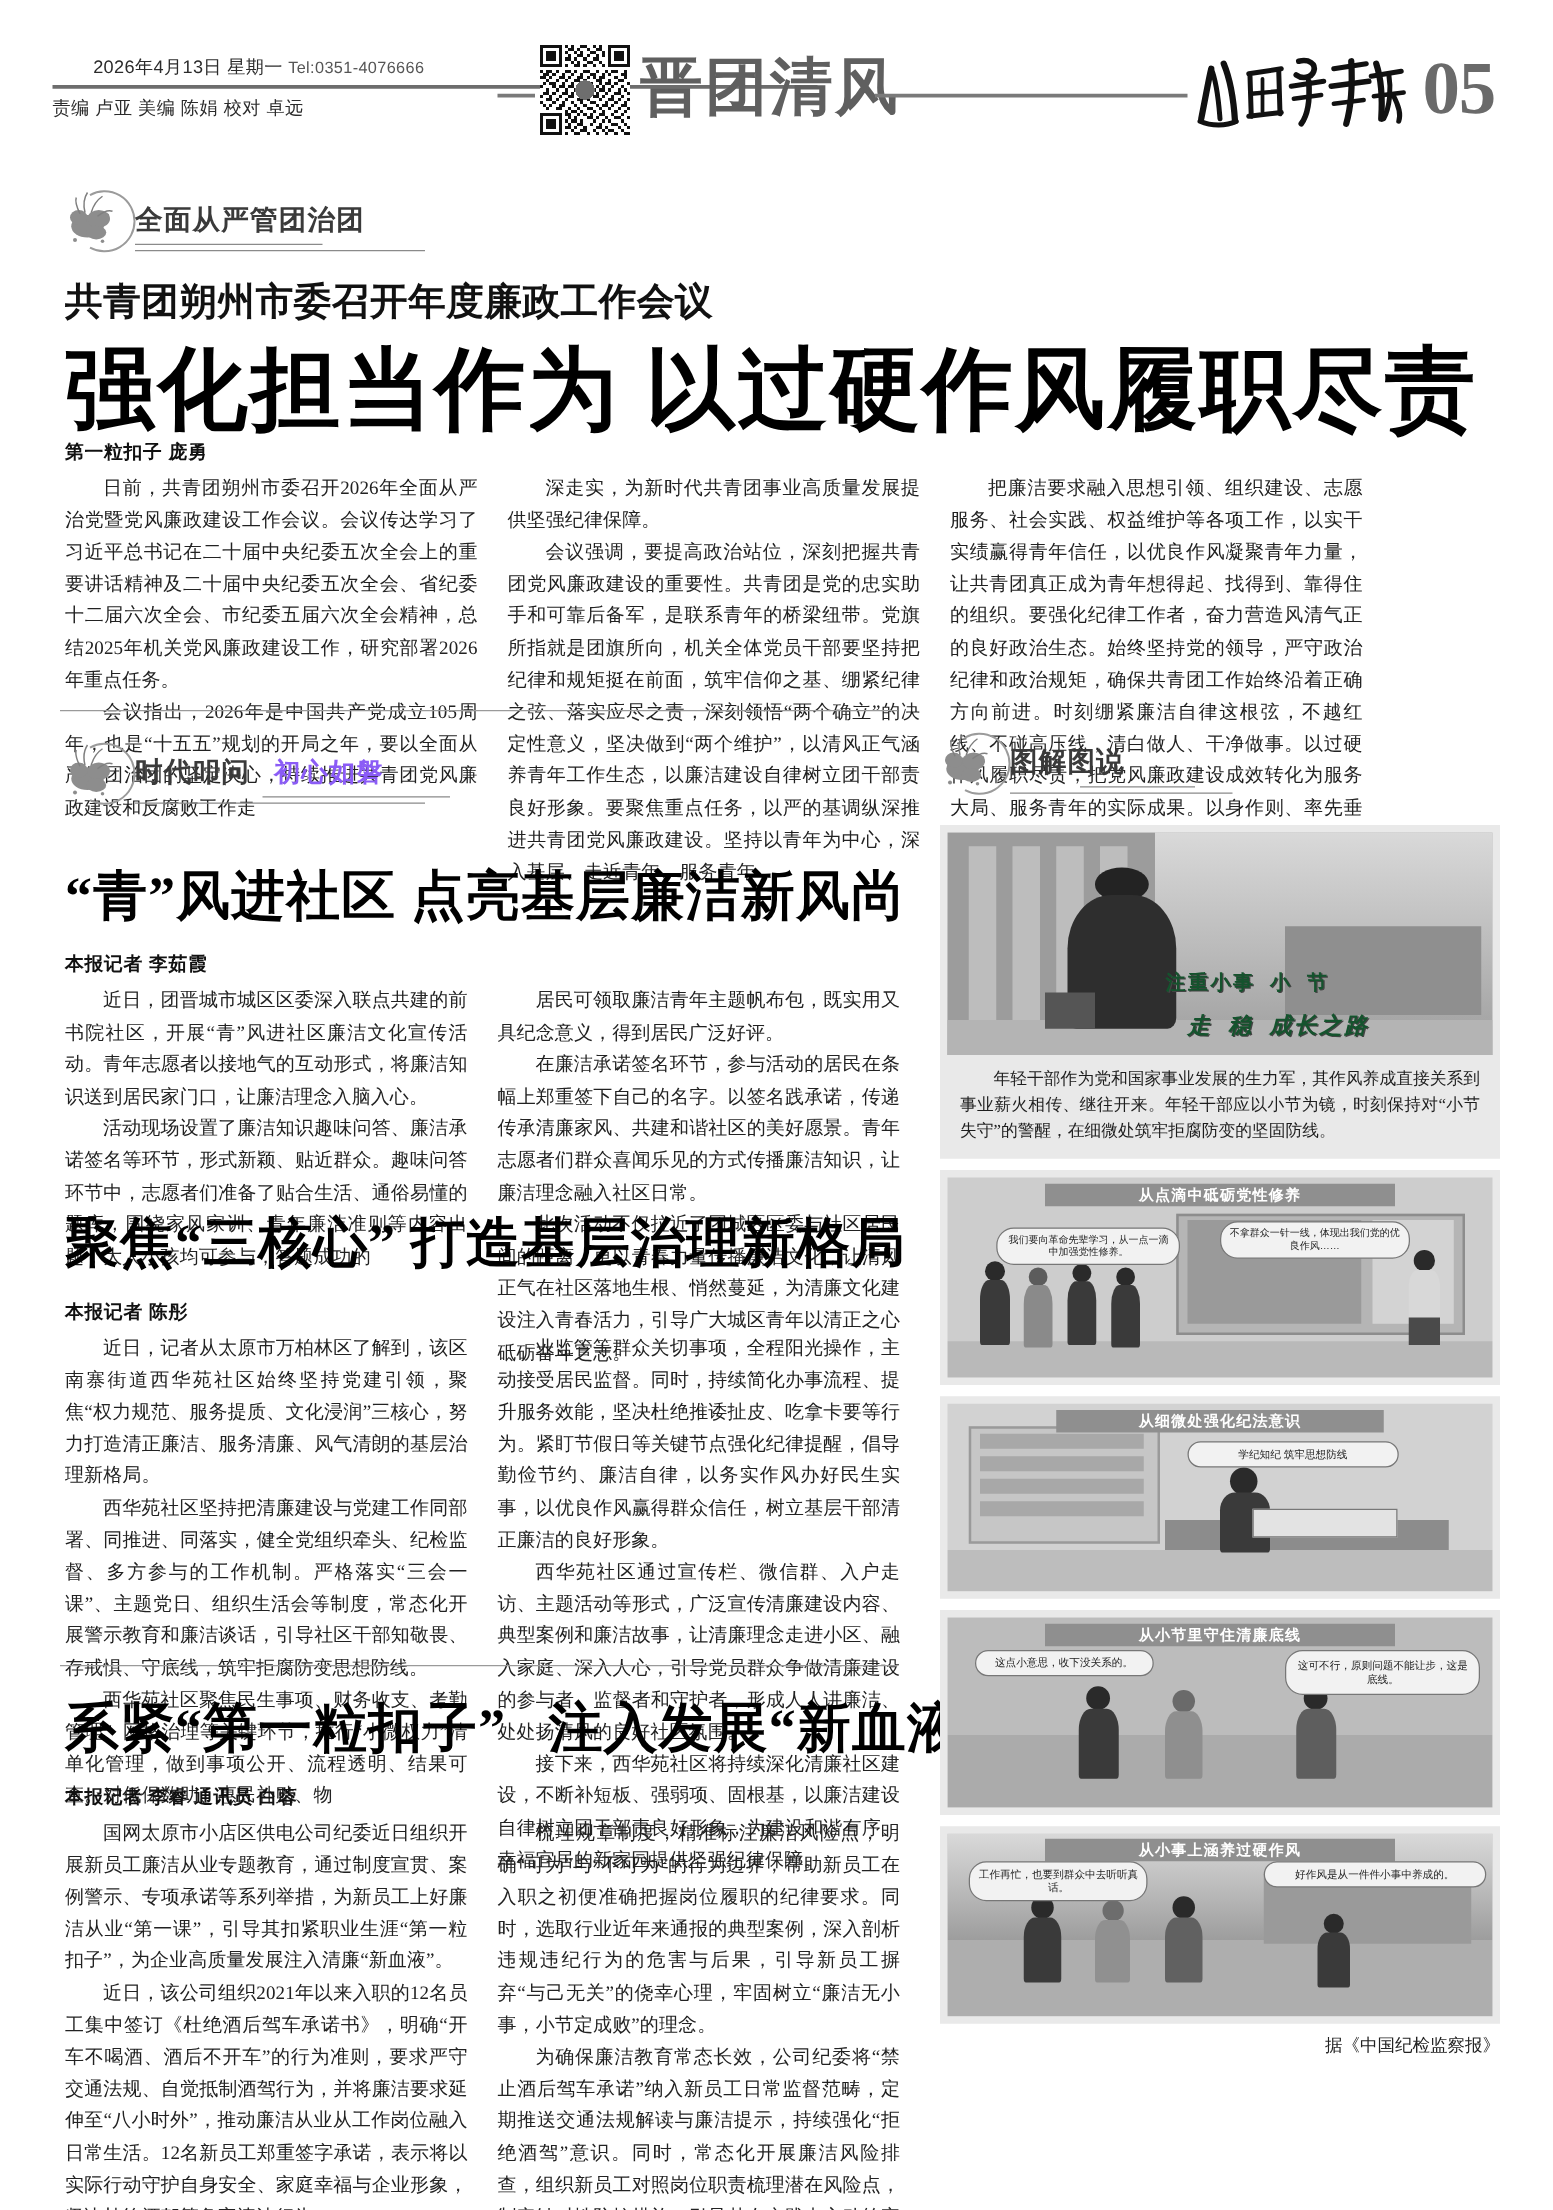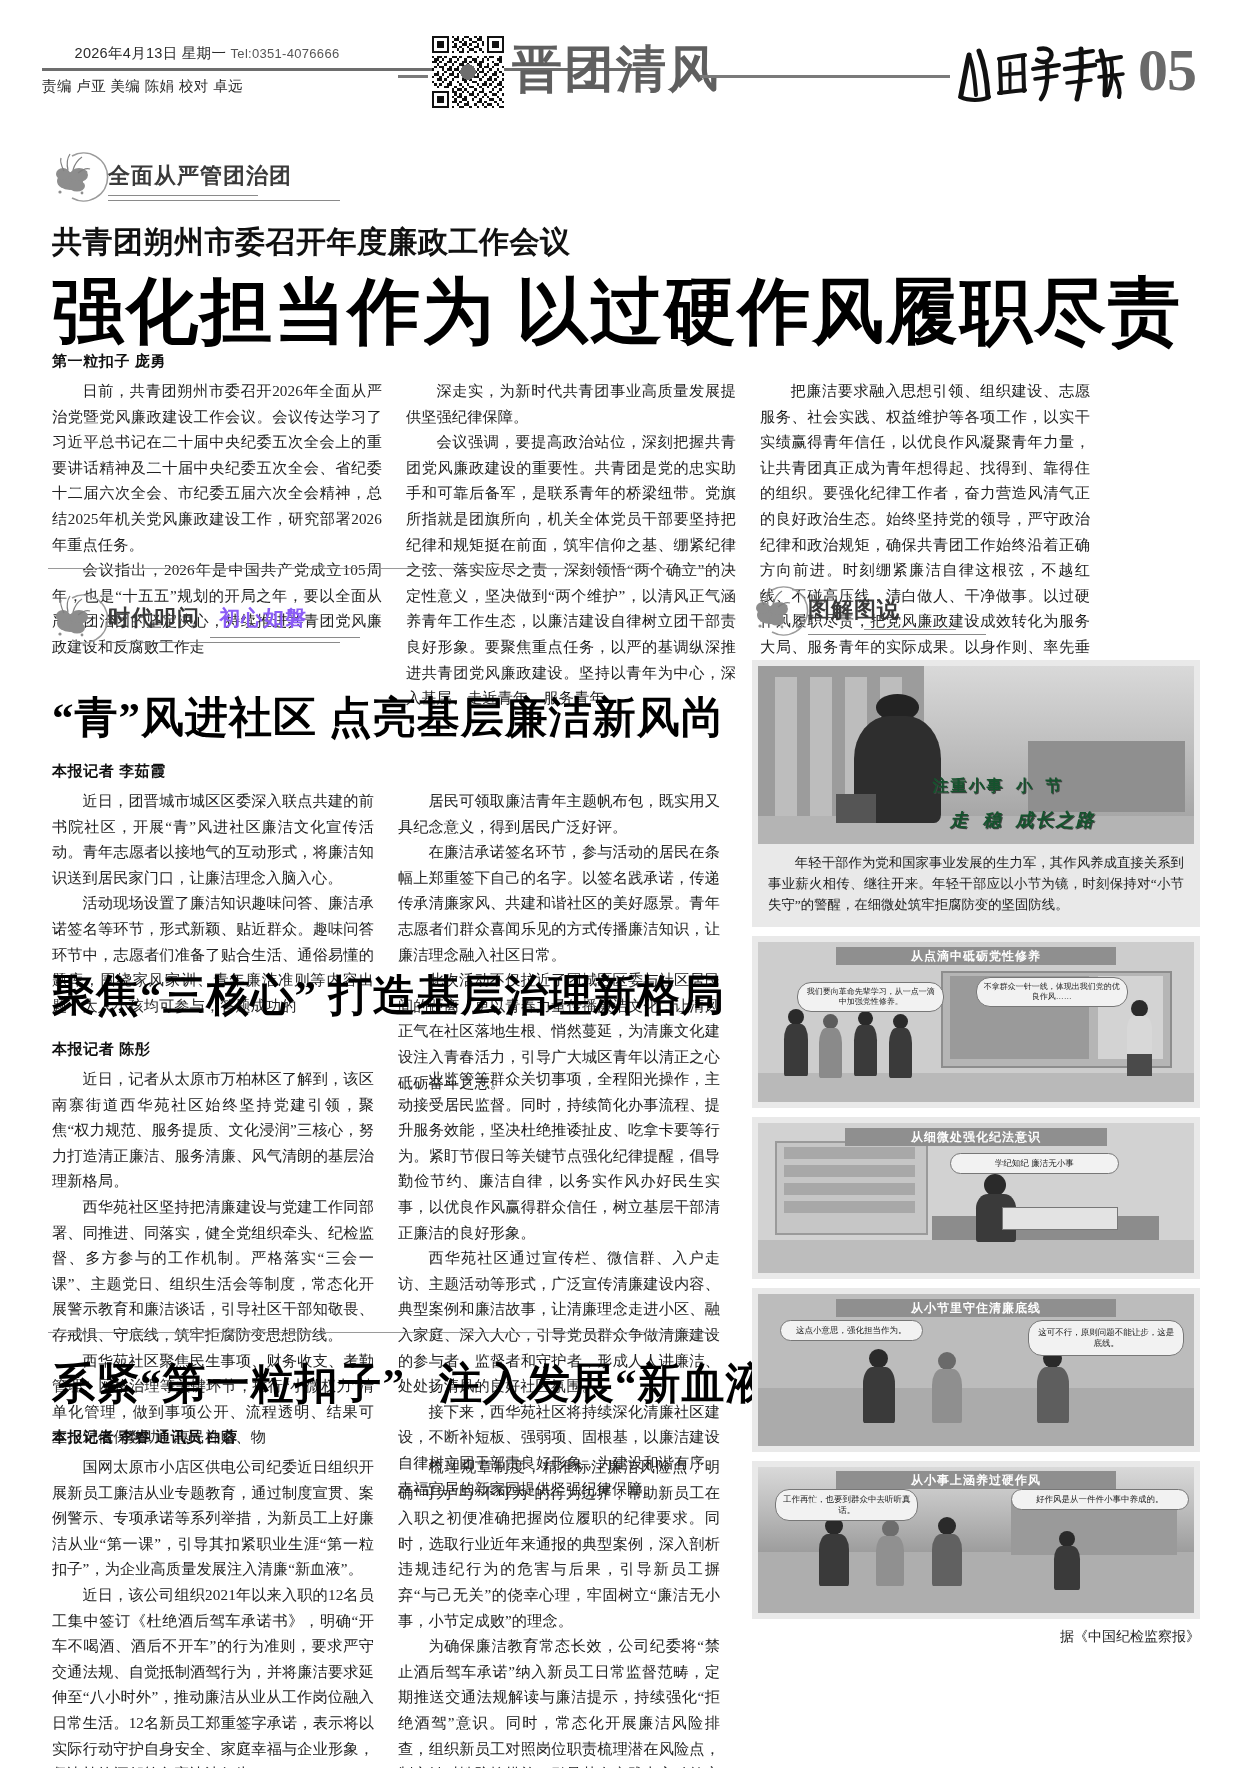--- a/index.html
+++ b/index.html
@@ -629,42 +629,42 @@
         <div style="position:absolute;left:6%;top:40%;width:30%;height:8%;background:#a8a8a8;"></div>
         <div style="position:absolute;left:6%;top:52%;width:30%;height:8%;background:#a8a8a8;"></div>
         <div class="grnd" style="left:0;bottom:0;width:100%;height:22%;background:#bdbdbd;"></div>
         <div style="position:absolute;left:40%;bottom:22%;width:52%;height:16%;background:#8c8c8c;"></div>
         <div class="person" style="left:50%;top:34%;">
             <div class="phead" style="left:8px;top:0;width:22px;height:22px;"></div>
             <div class="ptorso" style="left:0;top:20px;width:40px;height:48px;"></div>
           </div>
         <div style="position:absolute;left:56%;top:56%;width:26%;height:14%;background:#e3e3e3;border:1px solid #777;"></div>
         <div class="ribbon" style="left:20%;top:3%;width:60%;height:18px;line-height:18px;font-size:12px;letter-spacing:1px;">从细微处强化纪法意识</div>
-        <div class="bubble" style="left:44%;top:20%;width:36%;padding:4px 5px;font-size:8.5px;line-height:11px;">学纪知纪 廉洁无小事</div>
+        <div class="bubble" style="left:44%;top:20%;width:36%;padding:4px 5px;font-size:8.5px;line-height:11px;">学纪知纪 筑牢思想防线</div>
       </div>
     </div>
 
     <div class="pcard">
       <div class="pimg" style="height:152px;background:#cfcfcf;">
         <div style="position:absolute;left:0;top:0;width:100%;height:62%;background:#bcbcbc;"></div>
         <div class="grnd" style="left:0;bottom:0;width:100%;height:38%;background:#ababab;"></div>
         <div class="person" style="left:24%;top:36%;">
             <div class="phead" style="left:6px;top:0;width:19px;height:19px;"></div>
             <div class="ptorso" style="left:0;top:18px;width:32px;height:56px;"></div>
           </div>
         <div class="person" style="left:40%;top:38%;">
             <div class="phead" style="left:6px;top:0;width:18px;height:18px;background:#6a6a6a;"></div>
             <div class="ptorso" style="left:0;top:17px;width:30px;height:54px;background:#8f8f8f;"></div>
           </div>
         <div class="person" style="left:64%;top:36%;">
             <div class="phead" style="left:6px;top:0;width:19px;height:19px;"></div>
             <div class="ptorso" style="left:0;top:18px;width:32px;height:56px;background:#5e5e5e;"></div>
           </div>
         <div class="ribbon" style="left:18%;top:3%;width:64%;height:18px;line-height:18px;font-size:12px;letter-spacing:1px;">从小节里守住清廉底线</div>
-        <div class="bubble" style="left:5%;top:17%;width:30%;padding:4px 5px;font-size:8.5px;line-height:11px;">这点小意思，强化担当作为。</div>
+        <div class="bubble" style="left:5%;top:17%;width:30%;padding:4px 5px;font-size:8.5px;line-height:11px;">这点小意思，收下没关系的。</div>
         <div class="bubble" style="left:62%;top:17%;width:33%;padding:6px 5px;font-size:8.5px;line-height:11px;">这可不行，原则问题不能让步，这是底线。</div>
       </div>
     </div>
 
     <div class="pcard">
       <div class="pimg" style="height:146px;background:#c9c9c9;">
         <div class="sky" style="height:58%;"></div>
         <div class="grnd" style="left:0;bottom:0;width:100%;height:42%;background:#aeaeae;"></div>
         <div class="bld" style="left:58%;top:22%;width:38%;height:38%;background:#9a9a9a;"></div>
         <div class="person" style="left:14%;top:34%;">

